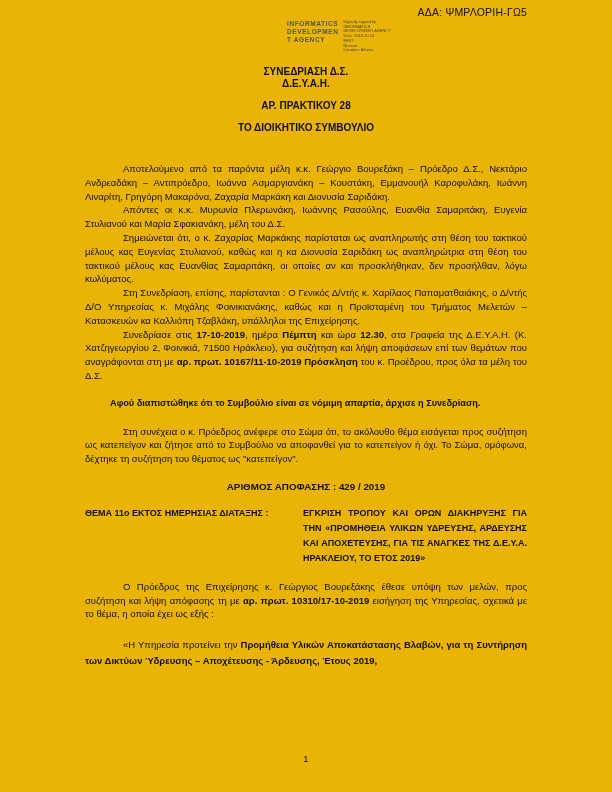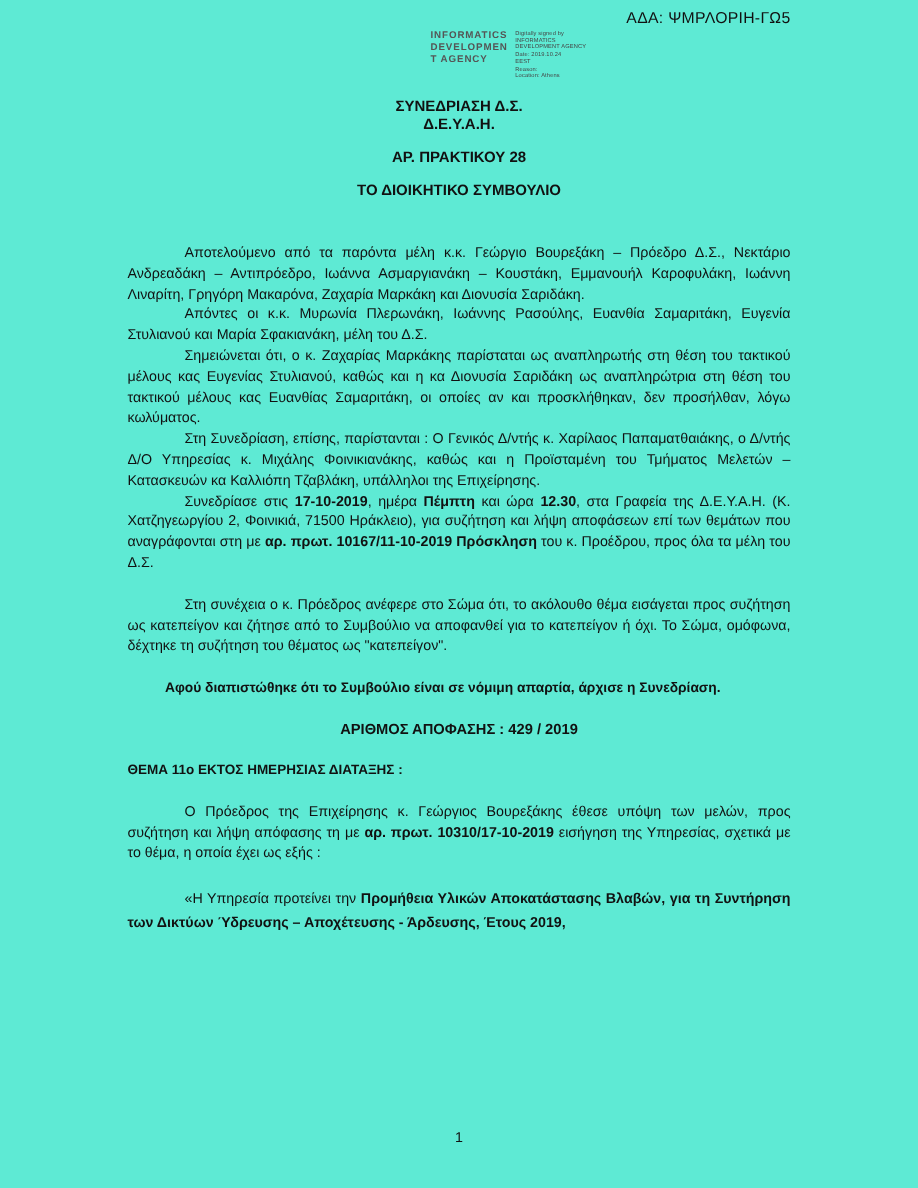--- a/index.html
+++ b/index.html
@@ -5,21 +5,21 @@
   html, body {
     margin: 0;
     padding: 0;
     background: #e8e8e8;
   }
   .page {
     position: relative;
     width: 612px;
     height: 792px;
     margin: 0 auto;
-    background: #5eead4;
+    background: #eab308;
     font-family: "Liberation Sans", sans-serif;
     color: #111111;
     overflow: hidden;
   }
   .ada {
     position: absolute;
     top: 6px;
     right: 85px;
     font-size: 10.5px;
     letter-spacing: 0.2px;
@@ -149,28 +149,29 @@
 
       <p class="p ind">Απόντες οι κ.κ. Μυρωνία Πλερωνάκη, Ιωάννης Ρασούλης, Ευανθία Σαμαριτάκη, Ευγενία Στυλιανού και Μαρία Σφακιανάκη, μέλη του Δ.Σ.</p>
 
       <p class="p ind">Σημειώνεται ότι, ο κ. Ζαχαρίας Μαρκάκης παρίσταται ως αναπληρωτής στη θέση του τακτικού μέλους κας Ευγενίας Στυλιανού, καθώς και η κα Διονυσία Σαριδάκη ως αναπληρώτρια στη θέση του τακτικού μέλους κας Ευανθίας Σαμαριτάκη, οι οποίες αν και προσκλήθηκαν, δεν προσήλθαν, λόγω κωλύματος.</p>
 
       <p class="p ind">Στη Συνεδρίαση, επίσης, παρίστανται : Ο Γενικός Δ/ντής κ. Χαρίλαος Παπαματθαιάκης, ο Δ/ντής Δ/Ο Υπηρεσίας κ. Μιχάλης Φοινικιανάκης, καθώς και η Προϊσταμένη του Τμήματος Μελετών – Κατασκευών κα Καλλιόπη Τζαβλάκη, υπάλληλοι της Επιχείρησης.</p>
 
       <p class="p ind"><span>Συνεδρίασε στις </span><span class="b">17-10-2019</span><span>, ημέρα </span><span class="b">Πέμπτη</span><span> και ώρα </span><span class="b">12.30</span><span>, στα Γραφεία της Δ.Ε.Υ.Α.Η. (Κ. Χατζηγεωργίου 2, Φοινικιά, 71500 Ηράκλειο), για συζήτηση και λήψη αποφάσεων επί των θεμάτων που αναγράφονται στη με </span><span class="b">αρ. πρωτ. 10167/11-10-2019 Πρόσκληση</span><span> του κ. Προέδρου, προς όλα τα μέλη του Δ.Σ.</span></p>
 
 
+      <p class="p quorum">Αφού διαπιστώθηκε ότι το Συμβούλιο είναι σε νόμιμη απαρτία, άρχισε η Συνεδρίαση.</p>
+
       <p class="p ind after-quorum">Στη συνέχεια ο κ. Πρόεδρος ανέφερε στο Σώμα ότι, το ακόλουθο θέμα εισάγεται προς συζήτηση ως κατεπείγον και ζήτησε από το Συμβούλιο να αποφανθεί για το κατεπείγον ή όχι. Το Σώμα, ομόφωνα, δέχτηκε τη συζήτηση του θέματος ως "κατεπείγον".</p>
-
-      <p class="p quorum">Αφού διαπιστώθηκε ότι το Συμβούλιο είναι σε νόμιμη απαρτία, άρχισε η Συνεδρίαση.</p>
 
       <p class="p decision-no">ΑΡΙΘΜΟΣ ΑΠΟΦΑΣΗΣ  :  429 / 2019</p>
 
       <div class="thema">
         <div class="thema-label">ΘΕΜΑ 11ο ΕΚΤΟΣ ΗΜΕΡΗΣΙΑΣ ΔΙΑΤΑΞΗΣ :</div>
+        <div class="thema-text">ΕΓΚΡΙΣΗ ΤΡΟΠΟΥ ΚΑΙ ΟΡΩΝ ΔΙΑΚΗΡΥΞΗΣ ΓΙΑ ΤΗΝ «ΠΡΟΜΗΘΕΙΑ ΥΛΙΚΩΝ ΥΔΡΕΥΣΗΣ, ΑΡΔΕΥΣΗΣ ΚΑΙ ΑΠΟΧΕΤΕΥΣΗΣ, ΓΙΑ ΤΙΣ ΑΝΑΓΚΕΣ ΤΗΣ Δ.Ε.Υ.Α. ΗΡΑΚΛΕΙΟΥ, ΤΟ ΕΤΟΣ 2019»</div>
       </div>
 
       <p class="p ind intro"><span>Ο Πρόεδρος της Επιχείρησης κ. Γεώργιος Βουρεξάκης έθεσε υπόψη των μελών, προς συζήτηση και λήψη απόφασης τη με </span><span class="b">αρ. πρωτ. 10310/17-10-2019</span><span> εισήγηση της Υπηρεσίας, σχετικά με το θέμα, η οποία έχει ως εξής :</span></p>
 
       <p class="p ind proposal"><span>«Η Υπηρεσία προτείνει την  </span><span class="b">Προμήθεια Υλικών Αποκατάστασης Βλαβών, για τη Συντήρηση των Δικτύων Ύδρευσης – Αποχέτευσης - Άρδευσης, Έτους 2019,</span></p>
 
     </div>
   </div>
 
   <div class="page-number">1</div>

